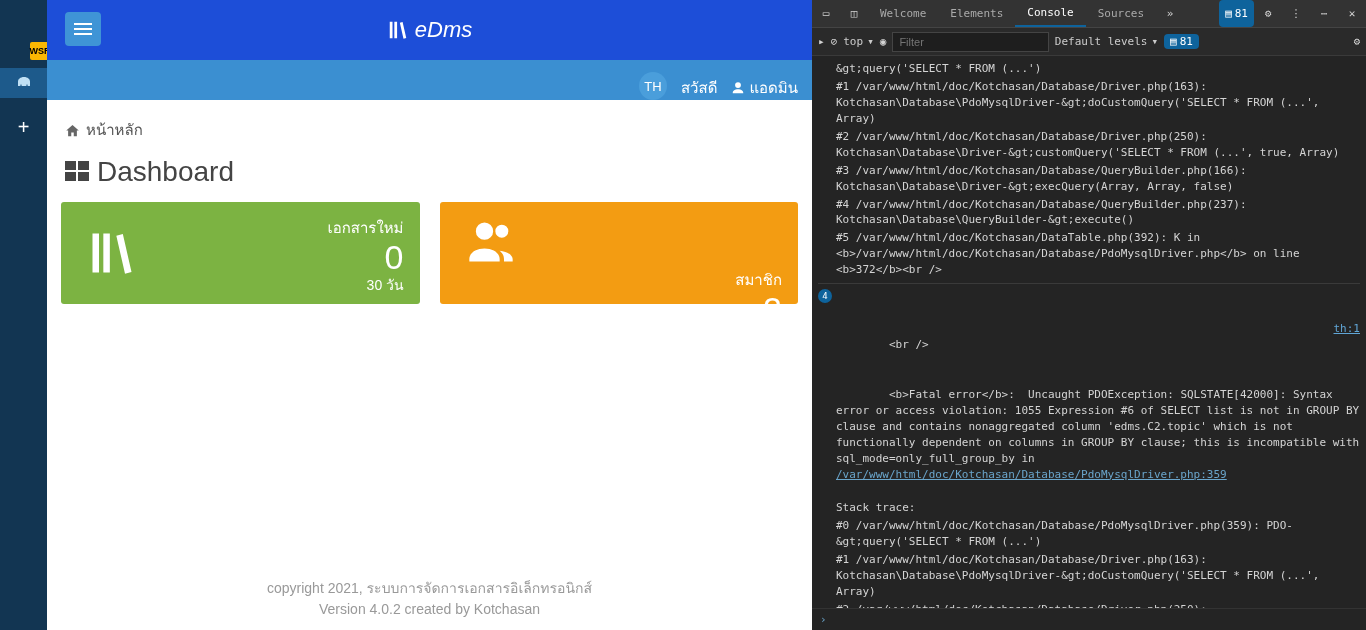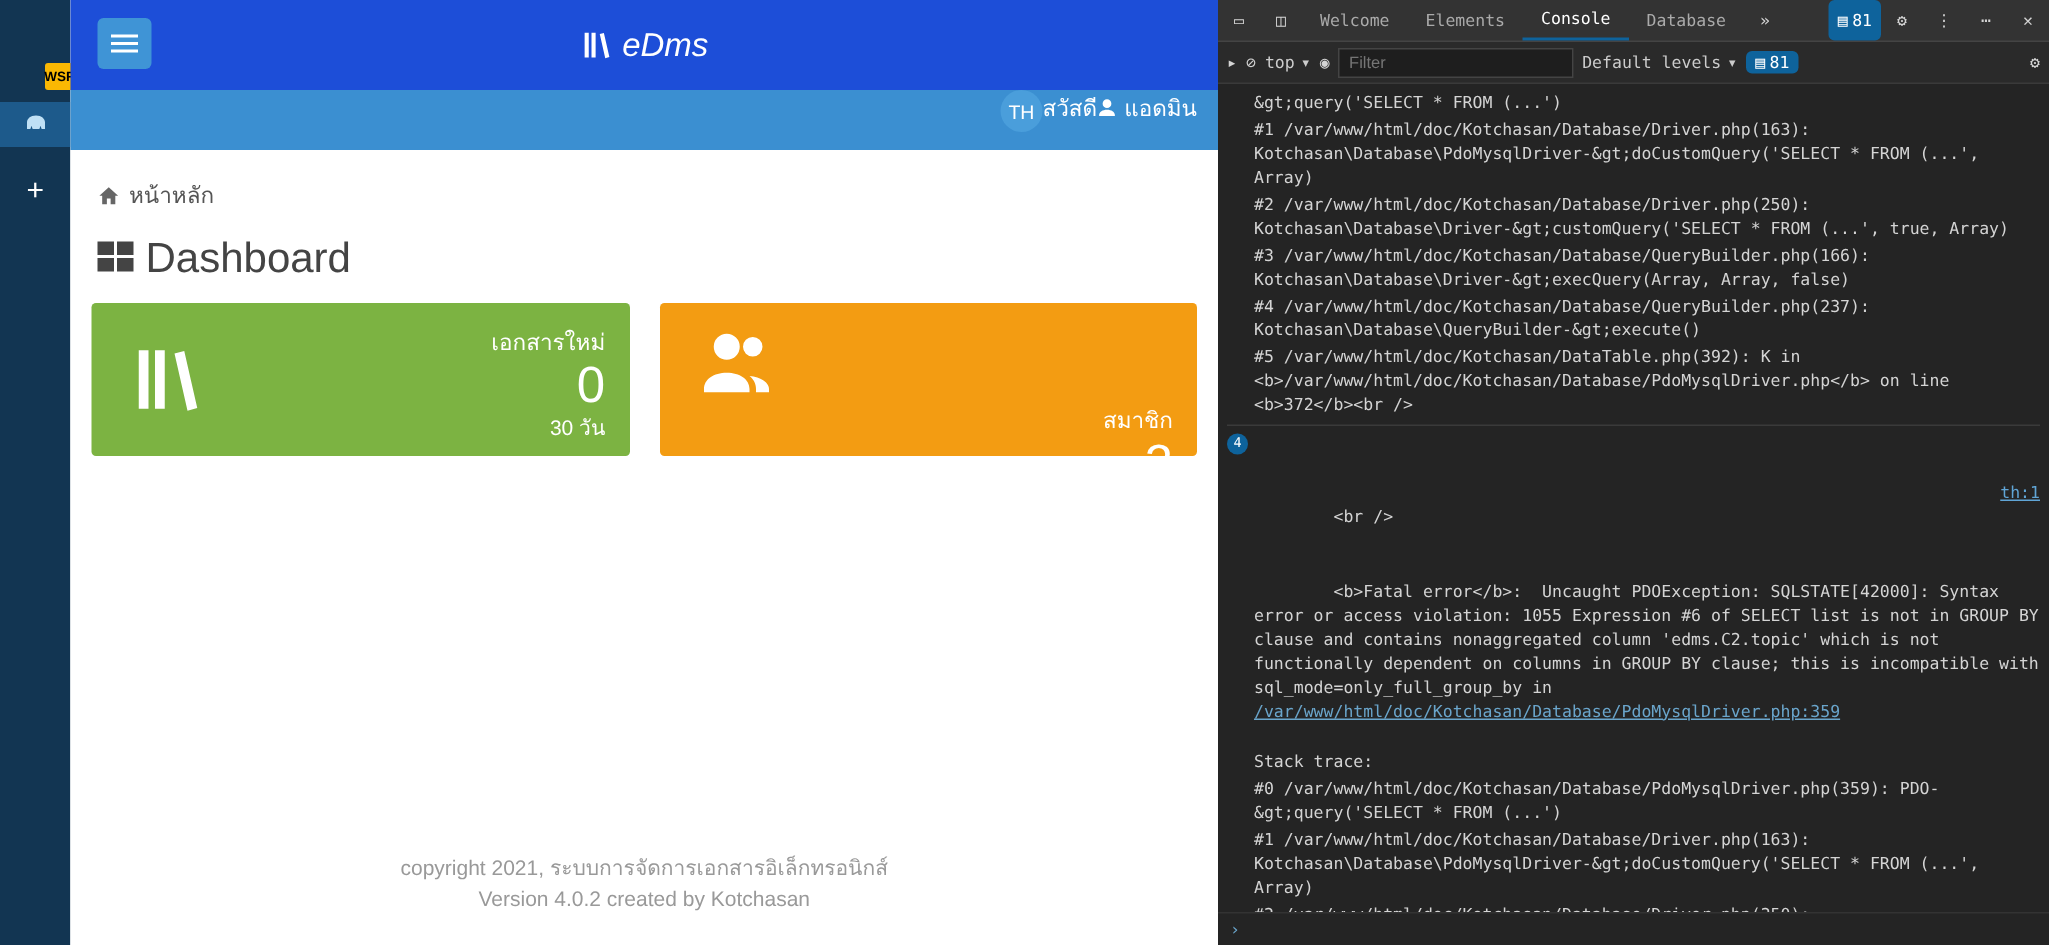--- a/index.html
+++ b/index.html
@@ -45,22 +45,22 @@
 .menu-btn {
   position:absolute; left:18px; top:12px;
   width:36px; height:34px; border-radius:4px;
   background:#3f94d6; display:flex; align-items:center; justify-content:center;
 }
 .menu-btn div { width:18px; height:2px; background:#fff; box-shadow:0 -5px 0 #fff, 0 5px 0 #fff;}
 .brand { color:#fff; font-size:22px; font-weight:400; display:flex; align-items:center; gap:6px;}
 .brand svg{width:22px;height:22px;fill:#fff;}
 .app-subbar {
   background:#3b8fd1; height:40px;
-  display:flex; align-items:flex-start; justify-content:flex-end;
-  padding:0 14px; color:#fff; font-size:15px;
+  display:flex; align-items:flex-end; justify-content:flex-end;
+  padding:0 14px; gap:14px; color:#fff; font-size:15px;
 }
 .th-badge {
   width:28px; height:28px; border-radius:50%;
   background:#4a9edb; display:flex; align-items:center; justify-content:center;
   color:#fff; font-size:13px;
 }
 .app-body { padding:18px 0 0 0; flex:1; overflow:auto; background:#fff; position:relative;}
 .crumb { padding:0 18px 8px; color:#555; font-size:15px; display:flex; align-items:center; gap:6px;}
 .crumb svg{width:15px;height:15px;fill:#666;}
 .dash-h {
@@ -76,21 +76,21 @@
 }
 .card.green{background:#7cb342;}
 .card.orange{background:#f39c12;flex-direction:column;}
 .card .ic { font-size:42px; width:70px; display:flex; align-items:center; justify-content:center;}
 .card .ic svg{width:52px;height:52px;fill:#fff;}
 .card .txt { flex:1; text-align:right;}
 .card .lbl{font-size:15px;}
 .card .num{font-size:34px; line-height:1;}
 .card .sub{font-size:14px;}
 .footer{
-  position:absolute; bottom:20px; left:0; right:0;
+  position:absolute; bottom:10px; left:0; right:0;
   text-align:center; color:#999; font-size:14px; line-height:1.5;
 }
 
 .dev {
   flex:1; background:#242424; color:#d4d4d4;
   font-family: Consolas, Menlo, monospace; font-size:11px;
   display:flex; flex-direction:column;
 }
 .dev-tabs {
   height:28px; background:#333; border-bottom:1px solid #444;
@@ -213,21 +213,21 @@
   </div>
 </div>
 
 <div class="dev">
   <div class="dev-tabs">
     <div class="ic">▭</div>
     <div class="ic">◫</div>
     <div class="dtab">Welcome</div>
     <div class="dtab">Elements</div>
     <div class="dtab active">Console</div>
-    <div class="dtab">Database</div>
+    <div class="dtab">Sources</div>
     <div class="ic">»</div>
     <div class="spacer"></div>
     <span class="blue-badge">▤ <span>81</span></span>
     <div class="ic">⚙</div>
     <div class="ic">⋮</div>
     <div class="ic">⋯</div>
     <div class="ic">✕</div>
   </div>
   <div class="dev-toolbar">
     <span class="ic">▸</span>

